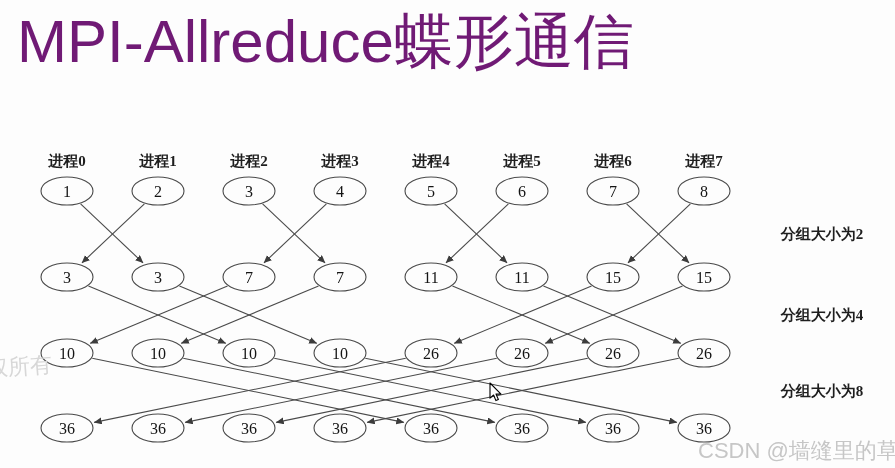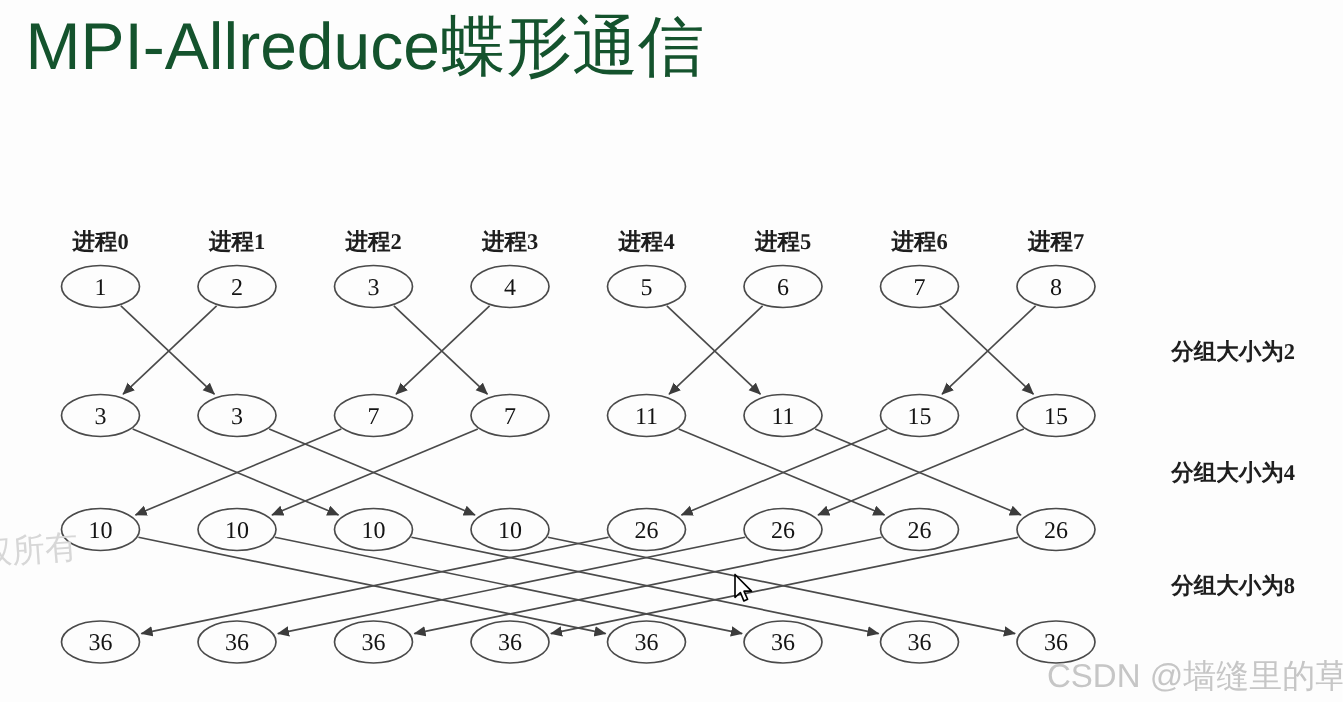--- a/index.html
+++ b/index.html
@@ -6,23 +6,23 @@
   .screen {
     position:relative;
     width:895px; height:468px;
     background:#fdfdfd;
     overflow:hidden;
     font-family:"Liberation Sans", sans-serif;
   }
   .title {
     position:absolute;
     left:17px; top:2px;
-    font-size:44px;
+    font-size:60px;
     font-weight:400;
-    color:#14532d;
+    color:#701a75;
     letter-spacing:0px;
     white-space:nowrap;
   }
   .diagram-svg {
     position:absolute;
     left:0; top:0;
     width:895px; height:468px;
   }
   .wm-left {
     position:absolute;

